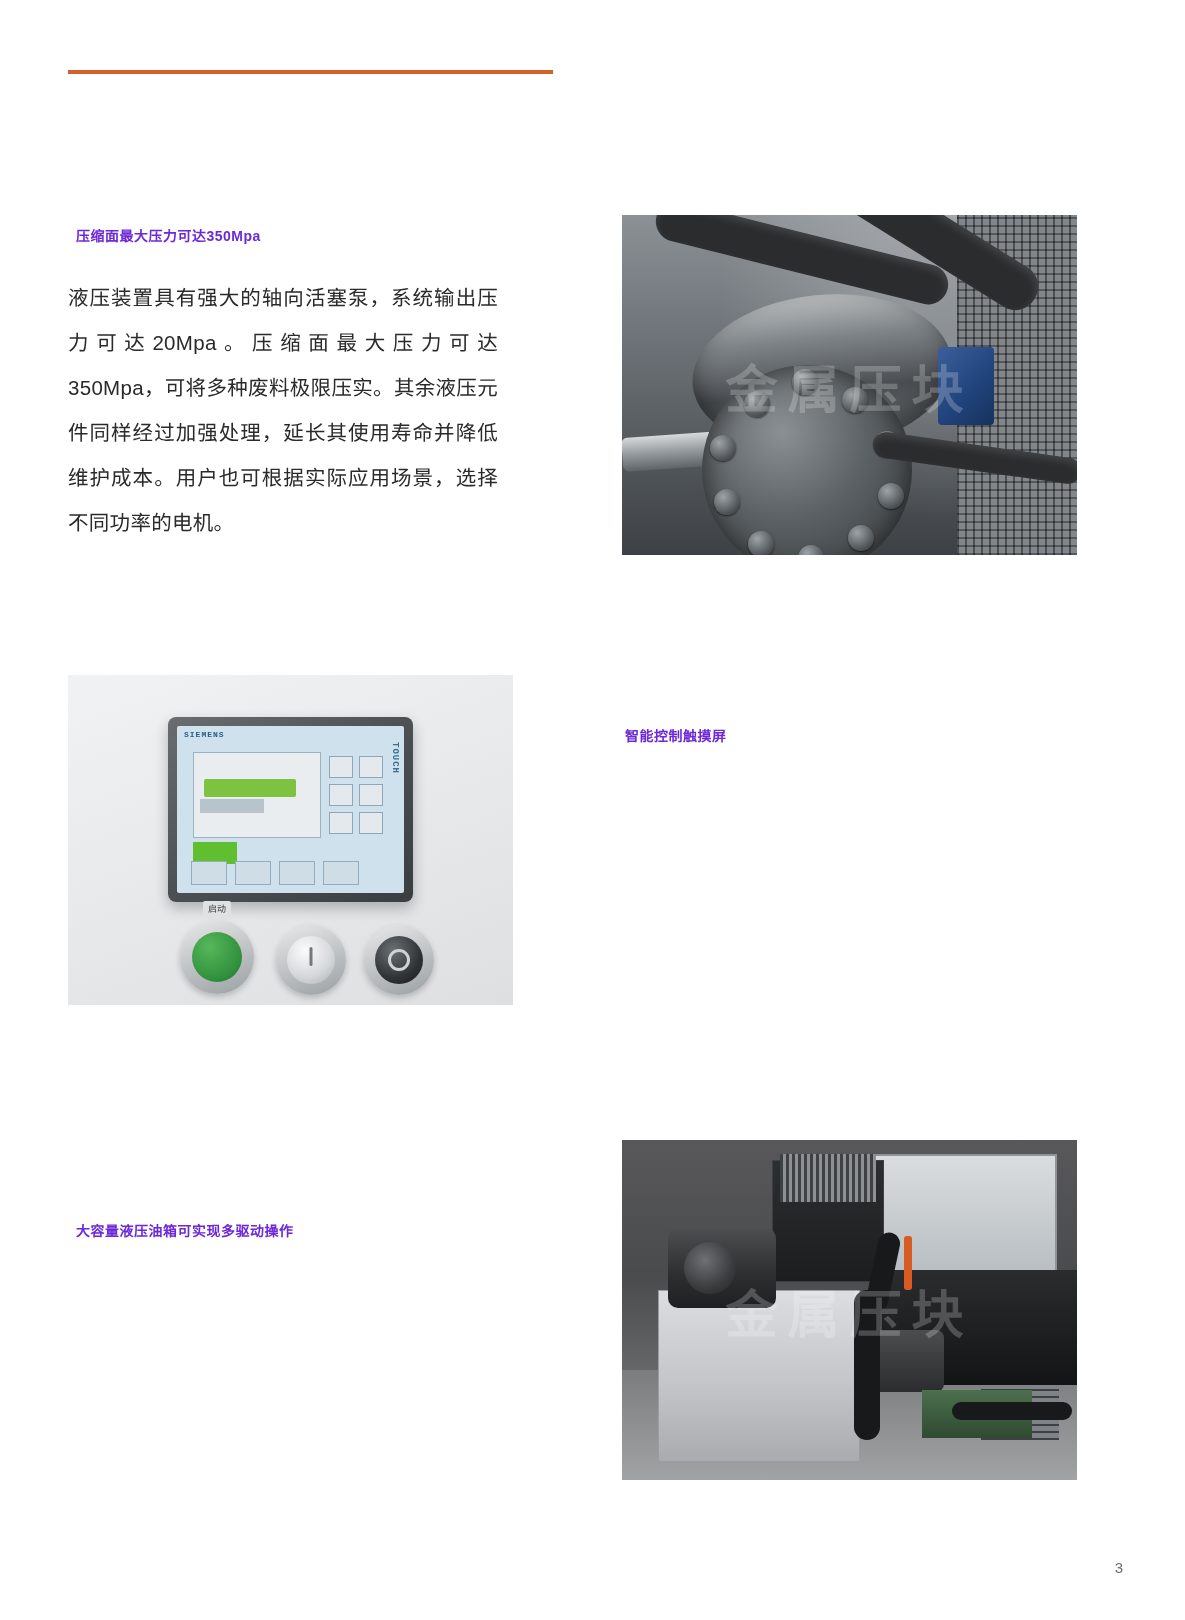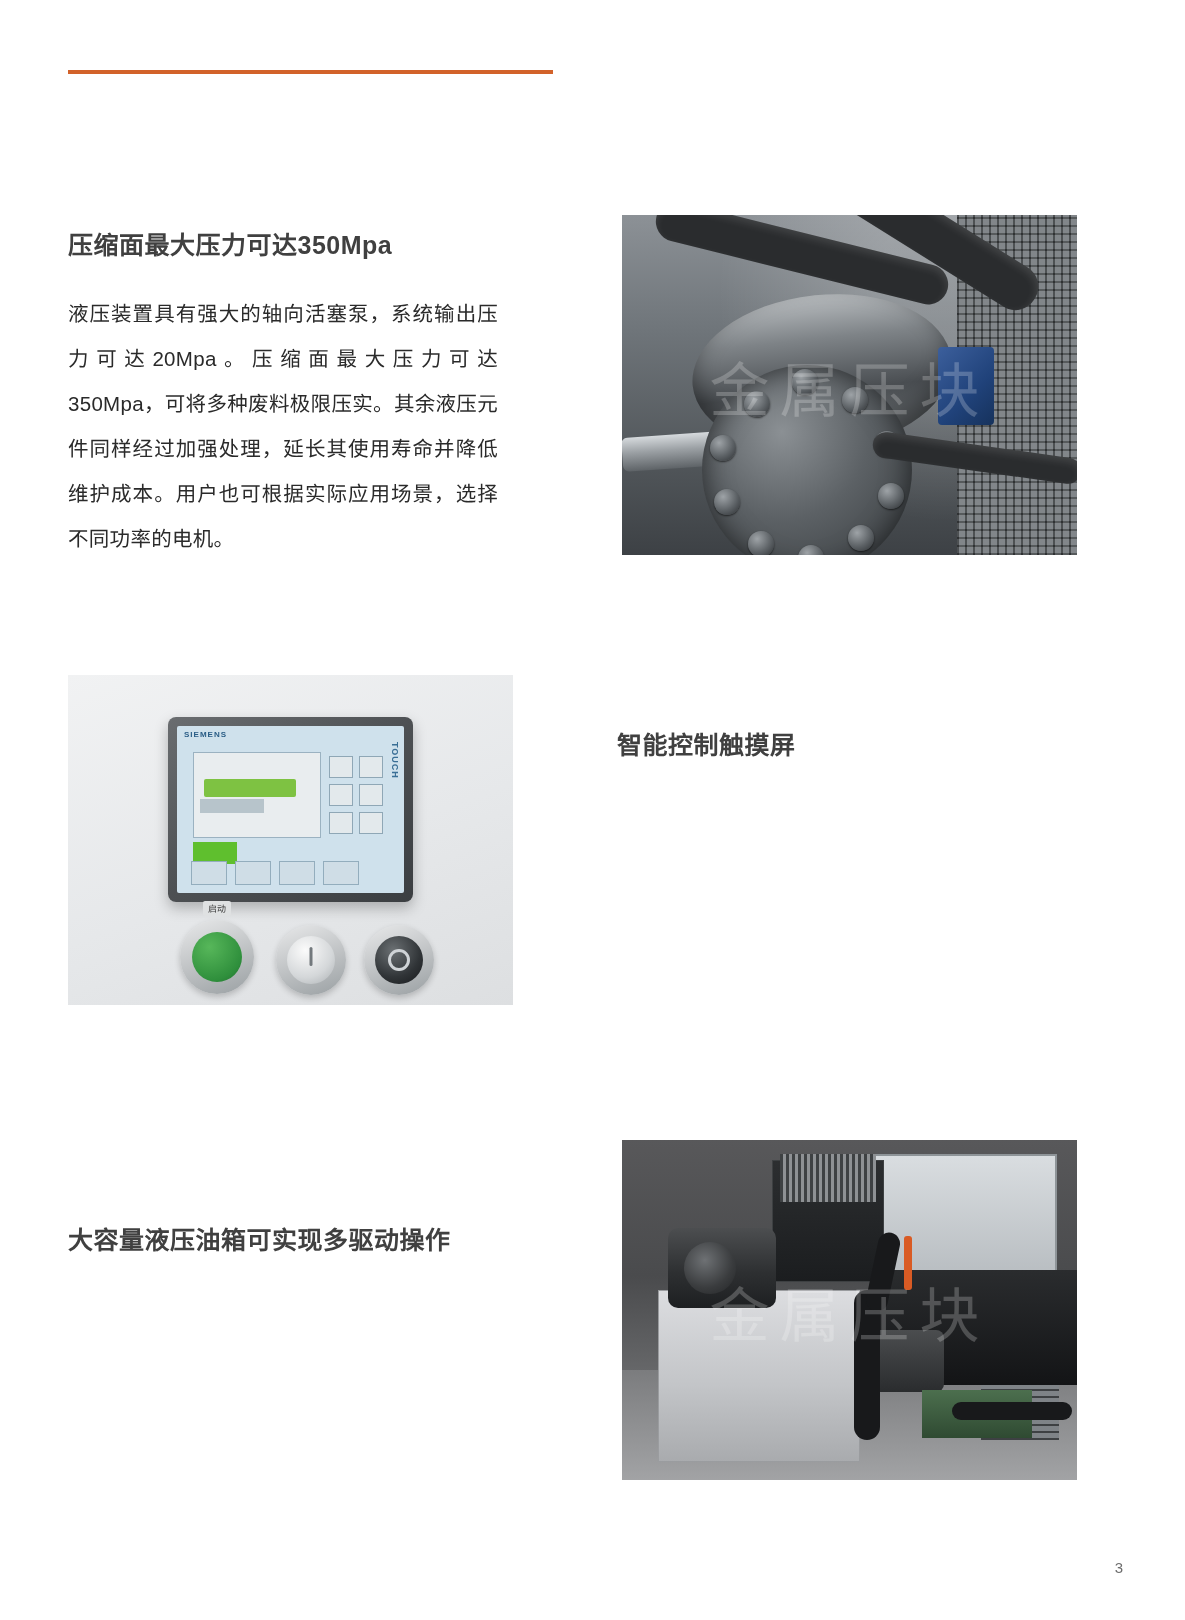--- a/index.html
+++ b/index.html
@@ -36,25 +36,26 @@
     width: 485px;
     height: 4px;
     background: #d2622a;
   }
 
   
   .text-block {
     position: absolute;
   }
   .block-heading {
-    font-size: 25px;
+    font-size: 14px;
     font-weight: bold;
-    color: #404040;
+    color: #6d28d9;
     letter-spacing: 0.5px;
     margin-bottom: 30px;
+    margin-left: 8px;
   }
   .block-body {
     font-size: 20.5px;
     line-height: 45px;
     color: #2a2a2a;
     letter-spacing: 0.3px;
     text-align: justify;
   }
 
   
@@ -65,24 +66,24 @@
   }
   .photo .inner {
     position: absolute;
     inset: 0;
   }
   .watermark {
     position: absolute;
     left: 50%;
     top: 50%;
     transform: translate(-50%, -50%);
-    font-size: 60px;
+    font-size: 52px;
     color: rgba(255,255,255,0.22);
     letter-spacing: 10px;
-    font-weight: normal;
+    font-weight: bold;
     white-space: nowrap;
     pointer-events: none;
   }
 
   
   #photo-hydraulic .inner {
     background:
       radial-gradient(circle at 72% 22%, rgba(255,255,255,0.20) 0 18%, rgba(255,255,255,0) 55%),
       linear-gradient(180deg, #8c9196 0%, #6e7479 35%, #53585c 70%, #3d4145 100%);
   }
@@ -135,20 +136,21 @@
     left: 0; top: 215px;
     width: 230px; height: 34px;
     background: linear-gradient(180deg, #d6dadd 0%, #9ba0a4 45%, #5e6367 100%);
     border-radius: 6px;
     transform: rotate(-4deg);
   }
 
   
   #photo-hmi .inner {
     background: linear-gradient(160deg, #f1f2f3 0%, #e6e8ea 55%, #dddfe1 100%);
+    font-family: Liberation Mono, monospace;
   }
   .hmi-bezel {
     position: absolute;
     left: 100px; top: 42px;
     width: 245px; height: 185px;
     background: linear-gradient(145deg, #6a6d70 0%, #4d5053 50%, #3b3e41 100%);
     border-radius: 8px;
     padding: 9px;
     box-sizing: border-box;
     box-shadow: 0 6px 14px rgba(0,0,0,0.25);

